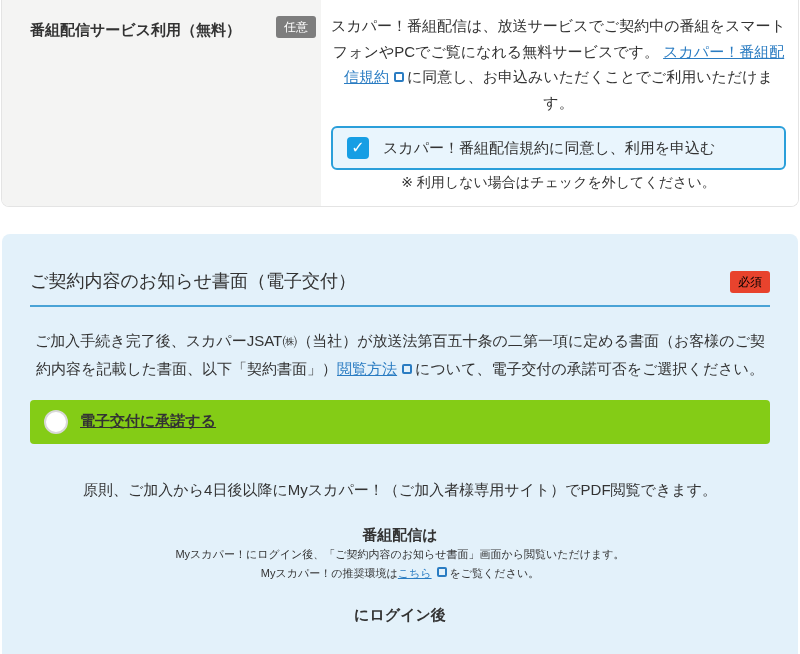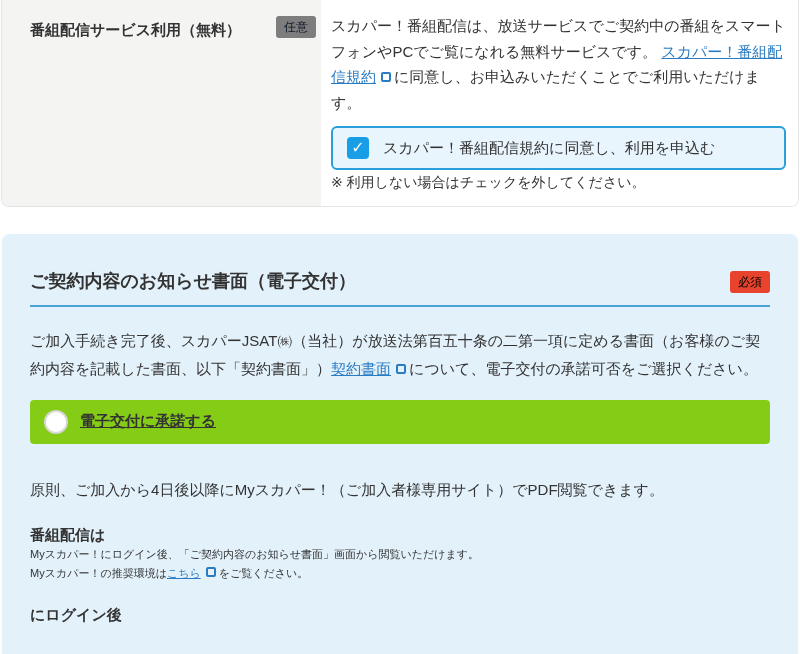--- a/index.html
+++ b/index.html
@@ -3,21 +3,21 @@
 <meta charset="utf-8">
 <style>
   * { margin: 0; padding: 0; box-sizing: border-box; }
   html, body {
     width: 800px; height: 654px;
     background: #ffffff;
     font-family: "Liberation Sans", "DejaVu Sans", sans-serif;
     color: #333333;
     overflow: hidden;
   }
-  .page { width: 800px; height: 654px; }
+  .page { width: 800px; height: 654px; text-align: center; }
 
   
   .row-block {
     display: flex;
     margin: 0 1px;
     border: 1px solid #e4e4e4;
     border-top: none;
     border-radius: 0 0 8px 8px;
     min-height: 187px;
     background: #ffffff;
@@ -33,21 +33,21 @@
     align-items: flex-start;
   }
   .row-label {
     font-size: 15px;
     font-weight: bold;
     line-height: 1.6;
     padding-top: 2px;
   }
   .badge-optional {
     background: #7d7d7d;
-    color: #0f172a;
+    color: #ffffff;
     font-size: 12px;
     line-height: 1;
     padding: 5px 8px;
     border-radius: 3px;
     white-space: nowrap;
     flex: 0 0 auto;
   }
   .row-content-cell {
     flex: 1 1 auto;
     background: #ffffff;
@@ -120,21 +120,21 @@
   }
   .sec-header {
     display: flex;
     justify-content: space-between;
     align-items: flex-start;
     border-bottom: 2px solid #4aa3d6;
     padding-bottom: 12px;
   }
   .sec-title {
     font-size: 18px;
-    font-weight: bold;
+    font-weight: normal;
     color: #333333;
   }
   .badge-required {
     background: #e8432d;
     color: #000000;
     font-size: 12px;
     line-height: 1;
     padding: 5px 8px;
     border-radius: 3px;
     white-space: nowrap;
@@ -206,21 +206,21 @@
   </div>
 
   <div class="gap"></div>
 
   <div class="section-blue">
     <div class="sec-header">
       <h2 class="sec-title">ご契約内容のお知らせ書面（電子交付）</h2>
       <span class="badge-required">必須</span>
     </div>
 
-    <p class="sec-intro"><span>ご加入手続き完了後、スカパーJSAT㈱（当社）が放送法第百五十条の二第一項に定める書面（お客様のご契約内容を記載した書面、以下「契約書面」）</span><a class="link">契約書面</a><span class="ext-icon"></span><span>について、電子交付の承諾可否をご選択ください。</span></p>
+    <p class="sec-intro"><span>ご加入手続き完了後、スカパーJSAT㈱（当社）が放送法第百五十条の二第一項に定める書面（お客様のご契約内容を記載した書面、以下「契約書面」）</span><a class="link">閲覧方法</a><span class="ext-icon"></span><span>について、電子交付の承諾可否をご選択ください。</span></p>
 
     <div class="radio-row">
       <span class="radio"></span>
       <span class="radio-label">電子交付に承諾する</span>
     </div>
 
     <p class="body-text">原則、ご加入から4日後以降にMyスカパー！（ご加入者様専用サイト）でPDF閲覧できます。</p>
 
     <h3 class="sub-heading">番組配信は</h3>
     <p class="sub-text"><span>Myスカパー！にログイン後、「ご契約内容のお知らせ書面」画面から閲覧いただけます。</span><br><span>Myスカパー！の推奨環境は</span><a class="link">こちら</a><span class="ext-icon"></span><span>をご覧ください。</span></p>

